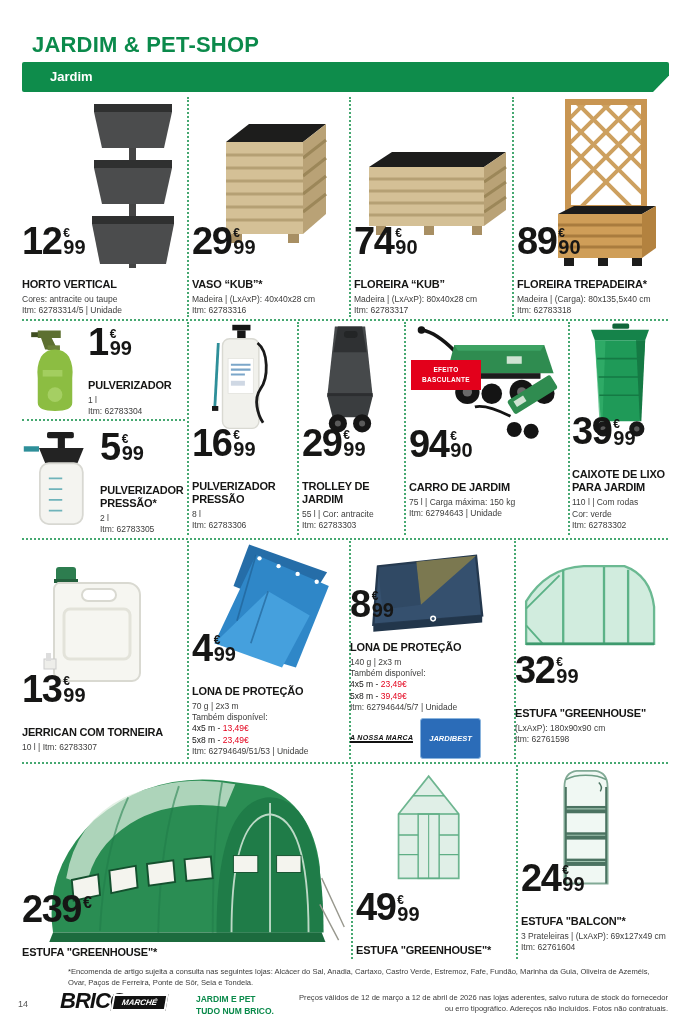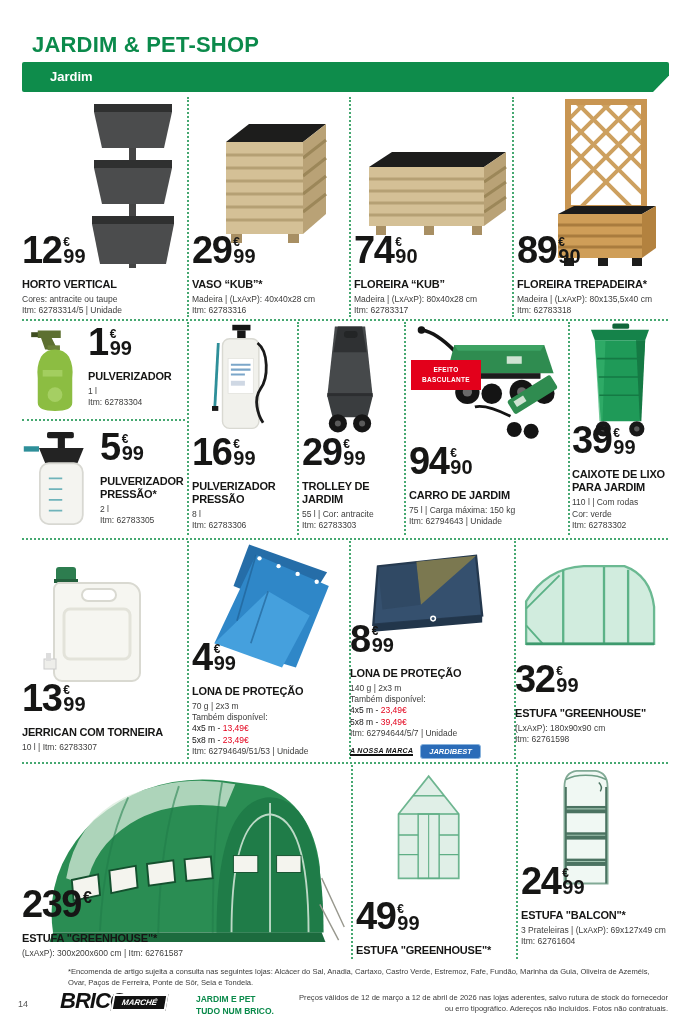--- a/index.html
+++ b/index.html
@@ -17,31 +17,31 @@
   .cell{position:absolute;}
   .pimg{position:absolute;}
   .ptext{position:absolute;left:0;}
   .price{display:inline-flex;align-items:flex-end;color:#161615;font-weight:bold;letter-spacing:-1.5px;}
   .price .int{font-size:38px;line-height:.76;}
   .price .frac{display:inline-flex;flex-direction:column;align-items:flex-start;margin-left:2px;}
   .price .euro{font-size:12px;line-height:1;letter-spacing:0;}
   .price .cents{font-size:20px;line-height:.82;letter-spacing:0;}
   .price.big{align-items:flex-start;}
   .price.big .euro{font-size:16px;margin-top:0;}
-  .pname{font-size:11px;font-weight:bold;color:#161615;margin-top:11px;line-height:1.18;letter-spacing:-.2px;}
+  .pname{font-size:11px;font-weight:bold;color:#161615;margin-top:20px;line-height:1.18;letter-spacing:-.2px;}
   .pdetails{margin-top:3px;}
   .pdetail{font-size:8.5px;color:#3d3d3c;line-height:1.32;}
   .alt{font-size:8.5px;font-weight:normal;color:#161615;line-height:1.32;}
   .alt .red{color:#E3001B;}
   .red-badge{position:absolute;background:#E3001B;color:#fff;font-size:6.5px;font-weight:bold;
              text-align:center;width:60px;padding:5px 5px;line-height:1.5;letter-spacing:.3px;}
   .logos{display:flex;align-items:center;gap:7px;margin-top:5px;}
   .nossa{font-style:italic;font-weight:bold;font-size:7px;color:#111;border-bottom:2px solid #111;letter-spacing:.3px;}
   .jardibest{background:#2B6CB8;border:1px solid #8ab4dd;border-radius:3px;color:#fff;font-style:italic;
-             font-weight:bold;font-size:7.5px;padding:2px 8px;}
+             font-weight:bold;font-size:7.5px;padding:15px 8px;}
 
   .footnote{position:absolute;right:22px;top:966px;width:600px;font-size:7.6px;
             color:#3a3a3a;line-height:1.5;}
   .pageno{position:absolute;left:18px;top:999px;font-size:9px;color:#555;}
   .brand{position:absolute;left:60px;top:992px;display:flex;align-items:flex-end;}
   .brand .brico{font-size:22px;font-weight:bold;font-style:italic;color:#121212;letter-spacing:-1px;line-height:.85;}
   .brand .marche{background:#121212;color:#fff;font-size:8px;font-style:italic;font-weight:bold;
                  padding:2px 8px;transform:skewX(-10deg);margin-left:-14px;border:2px solid #fff;}
   .tagline{position:absolute;left:196px;top:994px;font-size:8.5px;font-weight:bold;color:#0B8A4B;line-height:1.4;}
   .legal{position:absolute;right:22px;top:992px;width:372px;text-align:right;font-size:7.6px;
@@ -181,21 +181,21 @@
     <div class="ptext" style="bottom:2px;width:151px">
       <div class="price">
           <span class="int">89</span>
           <span class="frac">
             <span class="euro">€</span>
             <span class="cents">90</span>
           </span>
         </div>
       <div class="pname">FLOREIRA TREPADEIRA*</div>
       <div class="pdetails">
-          <div class="pdetail">Madeira | (LxAxP): 80x135,5x40 cm</div>
+          <div class="pdetail">Madeira | (Carga): 80x135,5x40 cm</div>
       <div class="pdetail">Itm: 62783318</div>
         </div>
     </div>
   </div>
 
   <div class="cell" style="left:22px;top:324px;width:163px;height:92px">
     <svg class="pimg" style="left:2px;top:0px" width="62" height="92" viewBox="0 0 70 112">
       <rect x="6" y="10" width="10" height="6" fill="#3f4d20"></rect>
       <path d="M14 8 h28 v9 h-11 l7 14 h-15 l-5 -14 h-4 z" fill="#5d7030"></path>
       <rect x="26" y="26" width="15" height="6" fill="#6b8138"></rect>
@@ -316,21 +316,21 @@
         <circle cx="116" cy="72" r="5" fill="#6a6a6a"></circle>
       <path d="M104 98 C84 88 74 86 66 88" stroke="#141414" stroke-width="3" fill="none"></path>
       <g transform="translate(100,82) rotate(-32)">
           <rect width="54" height="17" rx="3" fill="#2f8c50"></rect>
           <rect x="6" y="4" width="12" height="7" fill="#cfe3d2"></rect>
         </g>
       <circle cx="108" cy="112" r="8" fill="#141414"></circle>
         <circle cx="126" cy="114" r="8" fill="#141414"></circle>
     </svg>
     <div class="red-badge" style="left:2px;top:38px">EFEITO BASCULANTE</div>
-    <div class="ptext" style="bottom:8px;width:154px">
+    <div class="ptext" style="bottom:16px;width:154px">
       <div class="price">
           <span class="int">94</span>
           <span class="frac">
             <span class="euro">€</span>
             <span class="cents">90</span>
           </span>
         </div>
       <div class="pname">CARRO DE JARDIM</div>
       <div class="pdetails">
           <div class="pdetail">75 l | Carga máxima: 150 kg</div>
@@ -499,23 +499,20 @@
     </svg>
     <div class="ptext" style="bottom:0px;width:318px">
       <div class="price big">
           <span class="int">239</span>
           <span class="frac">
             <span class="euro">€</span>
             <span class="cents"></span>
           </span>
         </div>
       <div class="pname">ESTUFA "GREENHOUSE"*</div>
-      <div class="pdetails">
-          <div class="pdetail">(LxAxP): 300x200x600 cm | Itm: 62761587</div>
-        </div>
     </div>
   </div>
 
   <div class="cell" style="left:356px;top:765px;width:154px;height:194px">
     <svg class="pimg" style="left:14px;top:0px" width="118" height="126" viewBox="0 0 135 180">
       <path d="M24 70 L67 16 L110 70 V162 H24 Z" fill="#ddeee5" opacity=".9" stroke="#5fae85" stroke-width="2.5"></path>
       <path d="M24 70 H110" stroke="#5fae85" stroke-width="2"></path>
       <path d="M45 44 H89" stroke="#5fae85" stroke-width="2"></path>
       <rect x="52" y="70" width="30" height="92" fill="none" stroke="#5fae85" stroke-width="2"></rect>
       <path d="M67 70 V162" stroke="#5fae85" stroke-width="1.5"></path>
@@ -539,21 +536,21 @@
       <path d="M30 20 Q40 14 57 14 Q75 14 85 20" stroke="#6d9c84" stroke-width="2" fill="none"></path>
       <g fill="#4b7361">
         <rect x="30" y="56" width="55" height="10"></rect>
           <rect x="30" y="92" width="55" height="10"></rect>
           <rect x="30" y="128" width="55" height="10"></rect>
       </g>
       <path d="M30 60 h55 M30 96 h55 M30 132 h55" stroke="#9ec2ae" stroke-width="1.5"></path>
       <path d="M30 30 V162 M85 30 V162" stroke="#4b7361" stroke-width="2.5"></path>
       <path d="M75 24 q6 6 2 12" stroke="#4b7361" stroke-width="2" fill="none"></path>
     </svg>
-    <div class="ptext" style="bottom:12px;width:147px">
+    <div class="ptext" style="bottom:6px;width:147px">
       <div class="price">
           <span class="int">24</span>
           <span class="frac">
             <span class="euro">€</span>
             <span class="cents">99</span>
           </span>
         </div>
       <div class="pname">ESTUFA "BALCON"*</div>
       <div class="pdetails">
           <div class="pdetail">3 Prateleiras | (LxAxP): 69x127x49 cm</div>

